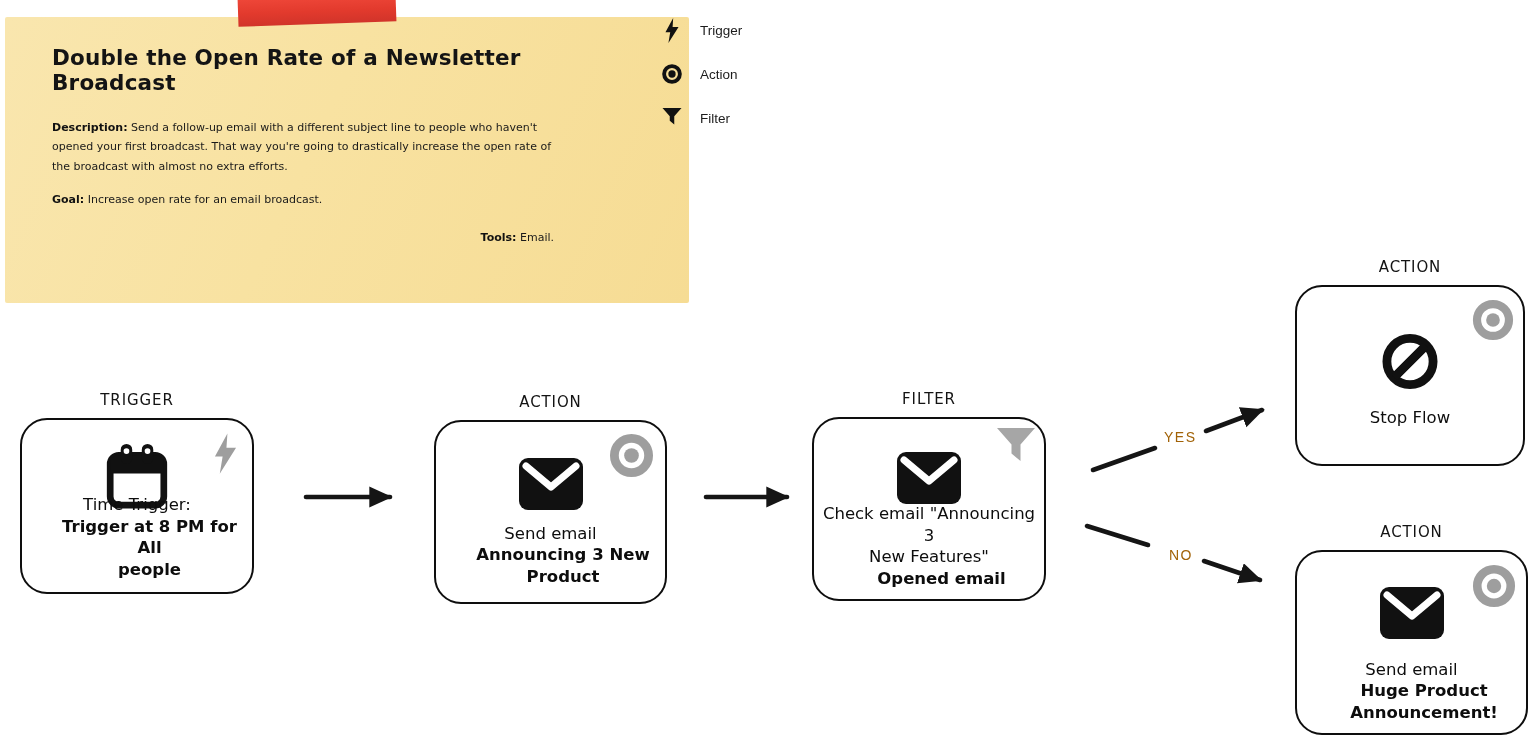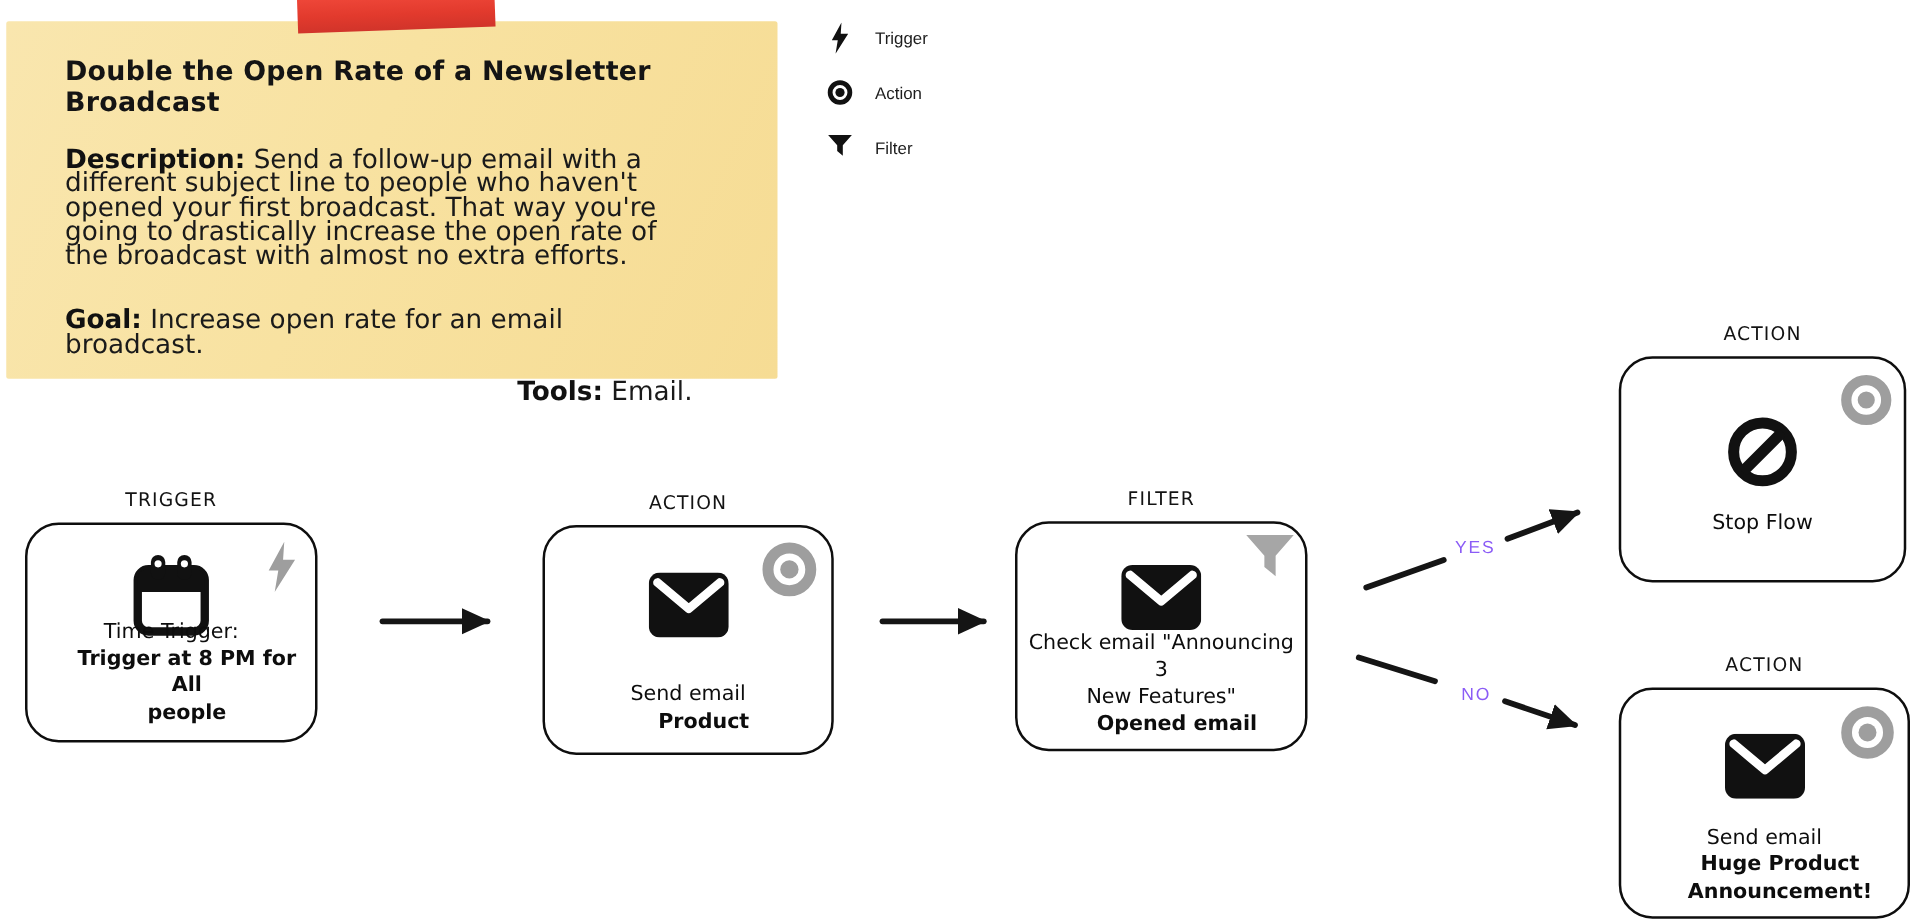--- a/index.html
+++ b/index.html
@@ -1,26 +1,26 @@
 <!DOCTYPE html>
 <html><head>
 <meta charset="utf-8">
 <style>
   html,body{margin:0;padding:0;background:#fff;}
   .canvas{position:relative;width:1528px;height:738px;background:#ffffff;overflow:hidden;
           font-family:"DejaVu Sans",sans-serif;color:#111;}
 
   
-  .note{position:absolute;left:5px;top:17px;width:617px;height:286px;
+  .note{position:absolute;left:5px;top:17px;width:684px;height:286px;
         background:linear-gradient(115deg,#f9e6ae 0%,#f8e2a1 45%,#f6dc94 100%);
         border-radius:2px;}
   .note-title{margin:28px 40px 0 47px;font-size:21.5px;font-weight:700;letter-spacing:.2px;color:#141414;}
-  .note p{margin:0 0 0 47px;width:502px;font-size:21px;line-height:19.3px;color:#1a1a1a;}
+  .note p{margin:0 0 0 47px;width:502px;font-size:11px;line-height:19.3px;color:#1a1a1a;}
   .note p.desc{margin-top:23px;}
-  .note p.goal{margin-top:32px;}
+  .note p.goal{margin-top:14px;}
   .note p.metrics{margin-top:19px;}
   .note p.tools{margin-top:19px;text-align:right;}
   .note b{font-weight:700;color:#111;}
   .tape{position:absolute;left:238px;top:-4px;width:158px;height:28px;
         background:linear-gradient(180deg,#ef4739 0%,#e23a2d 55%,#d1342a 100%);
         transform:rotate(-2deg);z-index:3;}
 
   
   .legend{position:absolute;left:660px;top:18px;}
   .legend-row{display:flex;align-items:center;gap:16px;height:24px;margin-bottom:20px;}
@@ -39,21 +39,21 @@
 
   .n1{left:20px;top:391px;width:234px;}   .n1 .node-box{height:176px;}
   .n2{left:434px;top:393px;width:233px;}  .n2 .node-box{height:184px;}
   .n3{left:812px;top:390px;width:234px;}  .n3 .node-box{height:184px;}
   .n4{left:1295px;top:258px;width:230px;} .n4 .node-box{height:181px;}
   .n5{left:1295px;top:523px;width:233px;} .n5 .node-box{height:185px;}
 
   
   .edges{position:absolute;left:0;top:0;width:1528px;height:738px;pointer-events:none;}
   .edge-label{position:absolute;font-family:"Liberation Sans",sans-serif;font-size:14px;
-              letter-spacing:1.5px;color:#8b5cf6;}
+              letter-spacing:1.5px;color:#a16207;}
   .yes-label{left:1164px;top:429px;}
   .no-label{left:1169px;top:547px;}
 </style>
 </head>
 <body>
 
 <div class="canvas">
 
   <div class="note">
     <div class="note-title">Double the Open Rate of a Newsletter Broadcast</div>
@@ -127,20 +127,21 @@
           </svg>
       </span>
       <span class="badge" style="top:11px;right:11px">
         <svg width="45" height="45" viewBox="0 0 46 46">
             <circle cx="23" cy="23" r="17.5" fill="none" stroke="#9e9e9e" stroke-width="9"></circle>
             <circle cx="23" cy="23" r="7.5" fill="#9e9e9e"></circle>
           </svg>
       </span>
       <div class="node-text" style="bottom:15px">
         <div>Send email</div>
+        <div class="b">Announcing 3 New</div>
         <div class="b">Product</div>
       </div>
     </div>
   </div>
 
   <div class="node-wrap n3">
     <div class="node-type">FILTER</div>
     <div class="node-box">
       <span class="main-icon" style="top:33px">
         <svg width="64" height="52" viewBox="0 0 64 52">

